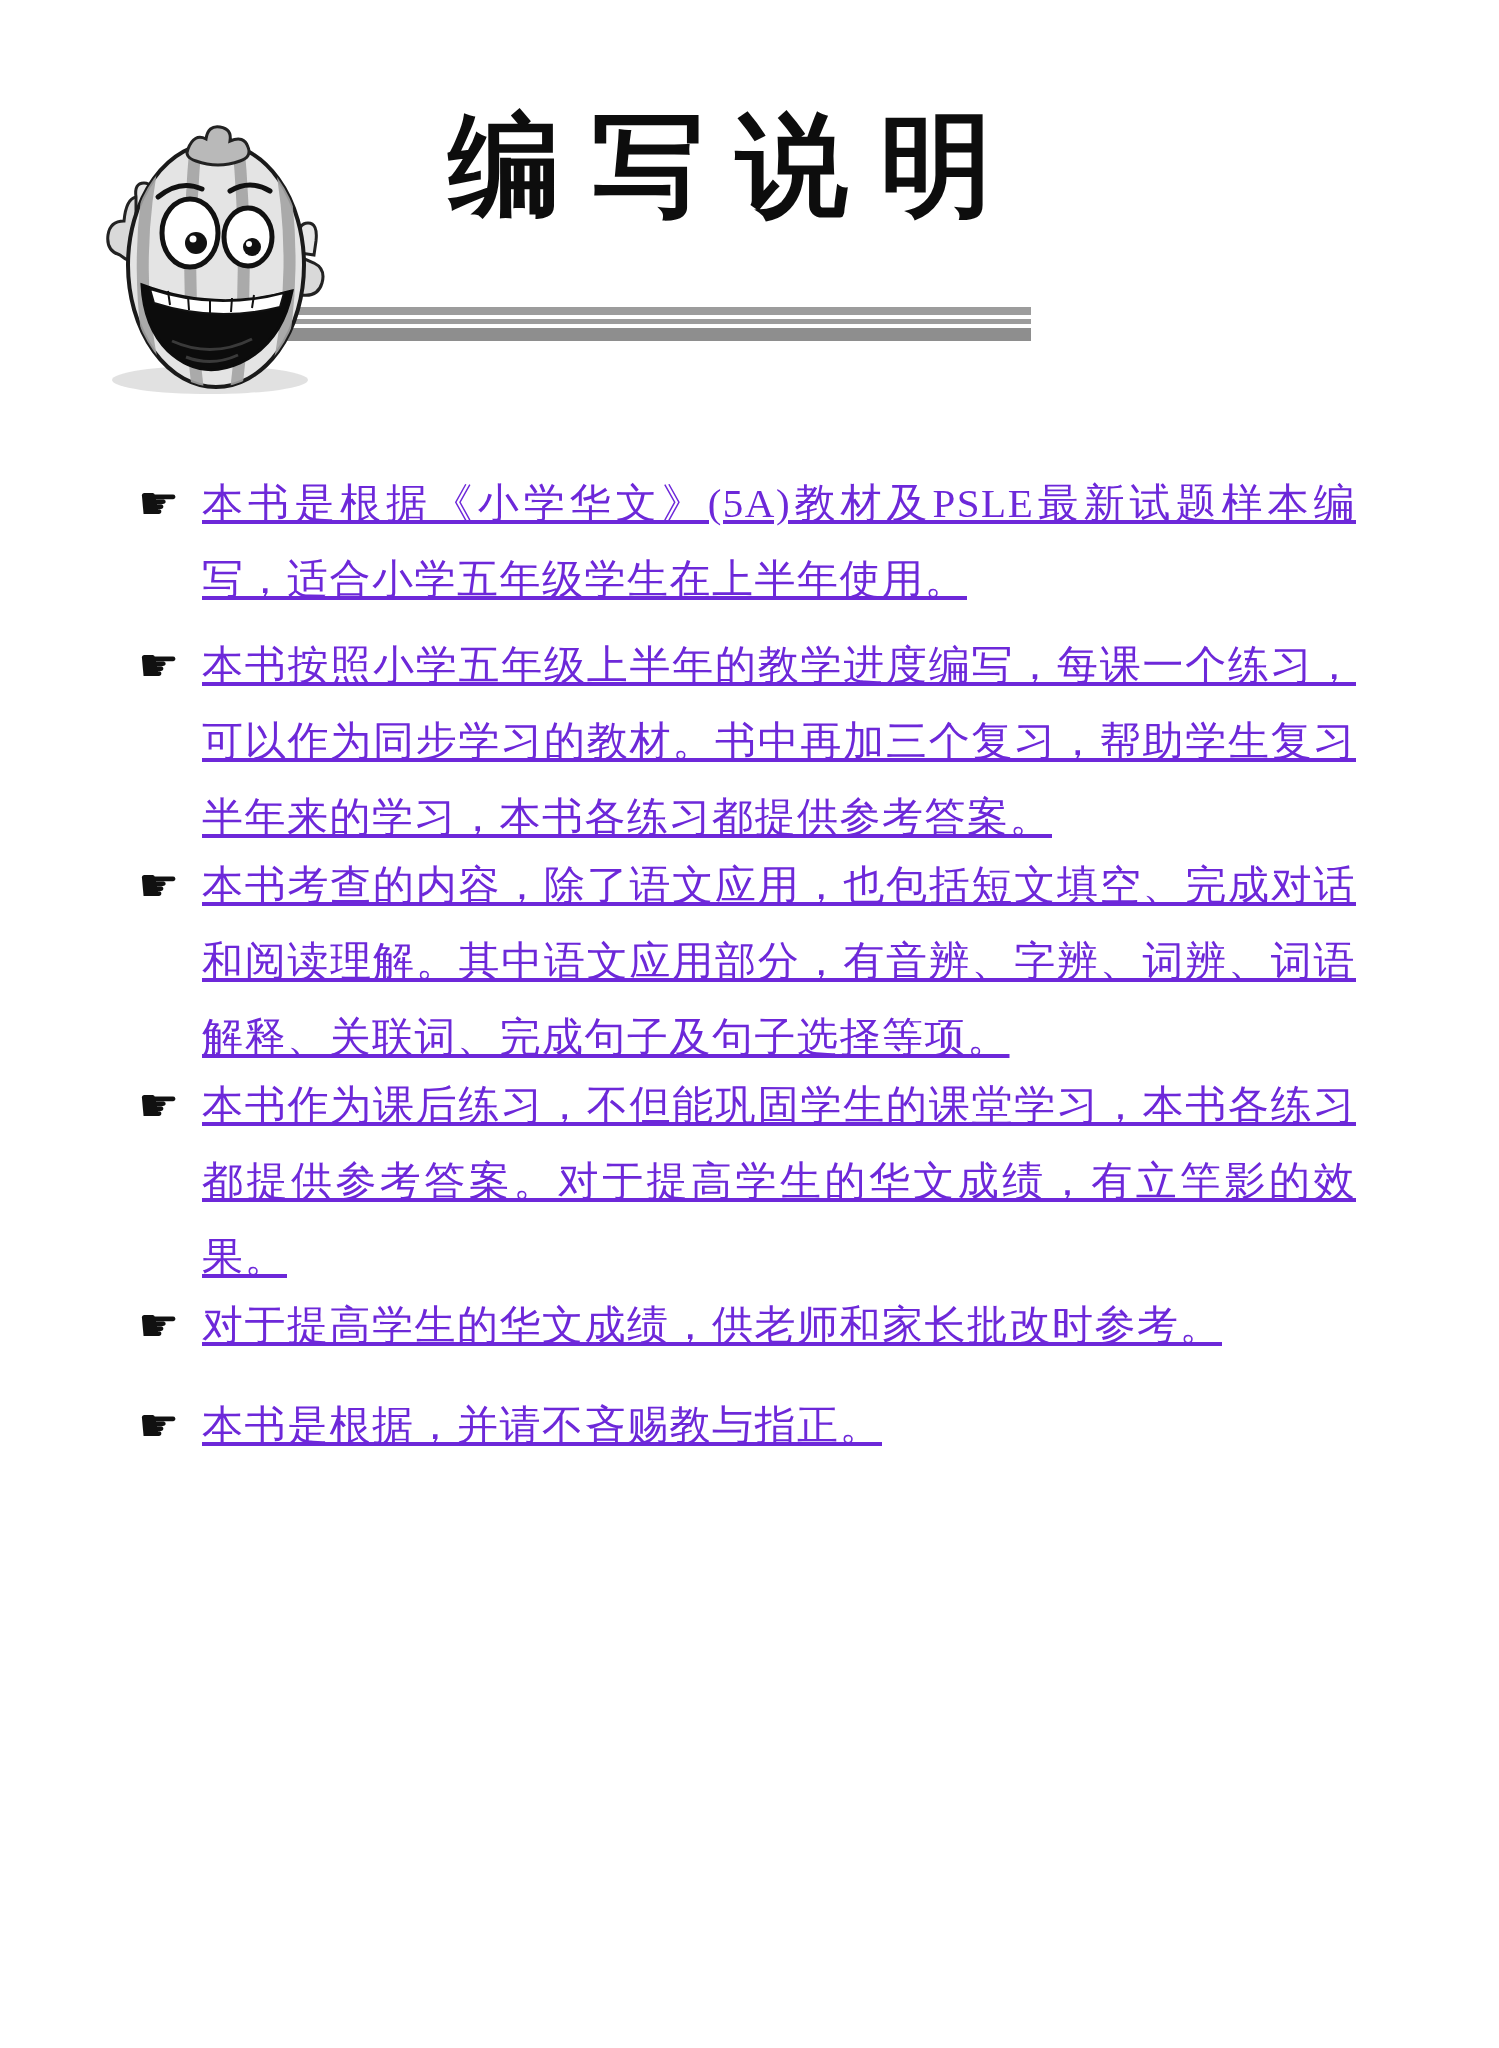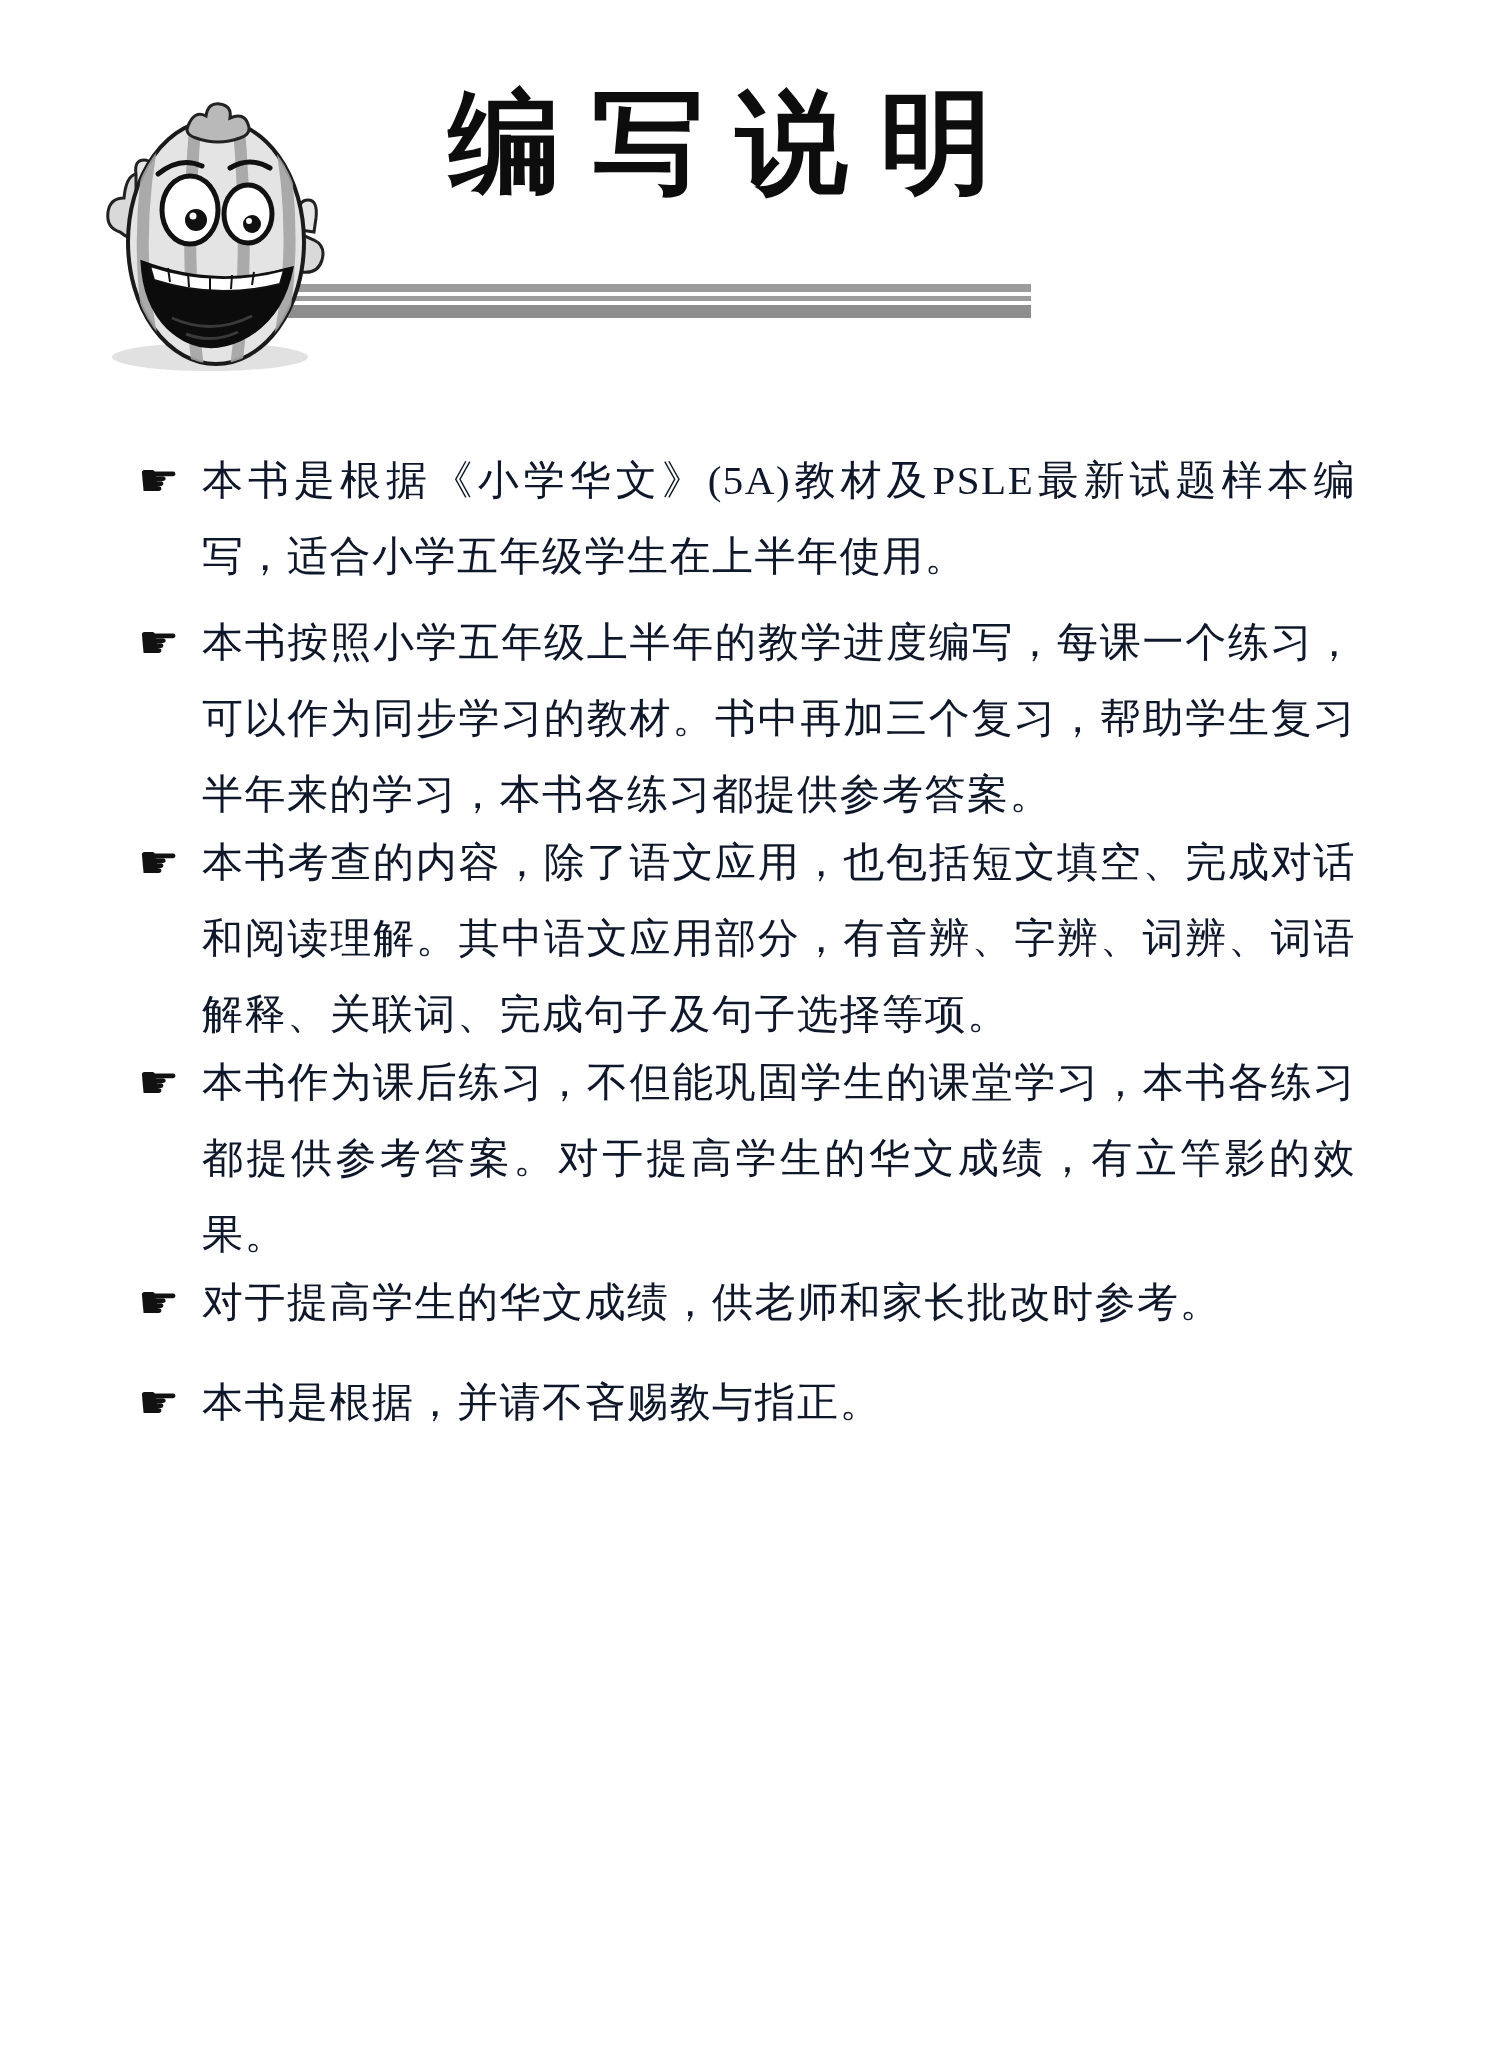--- a/index.html
+++ b/index.html
@@ -10,20 +10,21 @@
     background: #ffffff;
     font-family: "Liberation Serif", "DejaVu Serif", serif;
     color: #1c1c1c;
     position: relative;
     overflow: hidden;
   }
   .page {
     position: absolute;
     inset: 0;
     background: #ffffff;
+    margin-top: 23px;
   }
   
   .mascot {
     position: absolute;
     left: 92px;
     top: 82px;
     width: 248px;
     height: 295px;
     z-index: 3;
   }
@@ -70,21 +71,22 @@
     font-size: 46px;
     line-height: 76px;
     color: #111111;
   }
   .btext {
     flex: 1 1 auto;
     font-size: 41px;
     line-height: 76px;
     letter-spacing: 1.5px;
     text-align: justify;
-    color: #0f172a;
+    color: #6d28d9;
+    text-decoration: underline;
   }
   .b1 { top: 442px; }
   .b2 { top: 604px; }
   .b3 { top: 824px; }
   .b4 { top: 1044px; }
   .b5 { top: 1264px; }
   .b6 { top: 1364px; }
   
   .signature {
     position: absolute;

